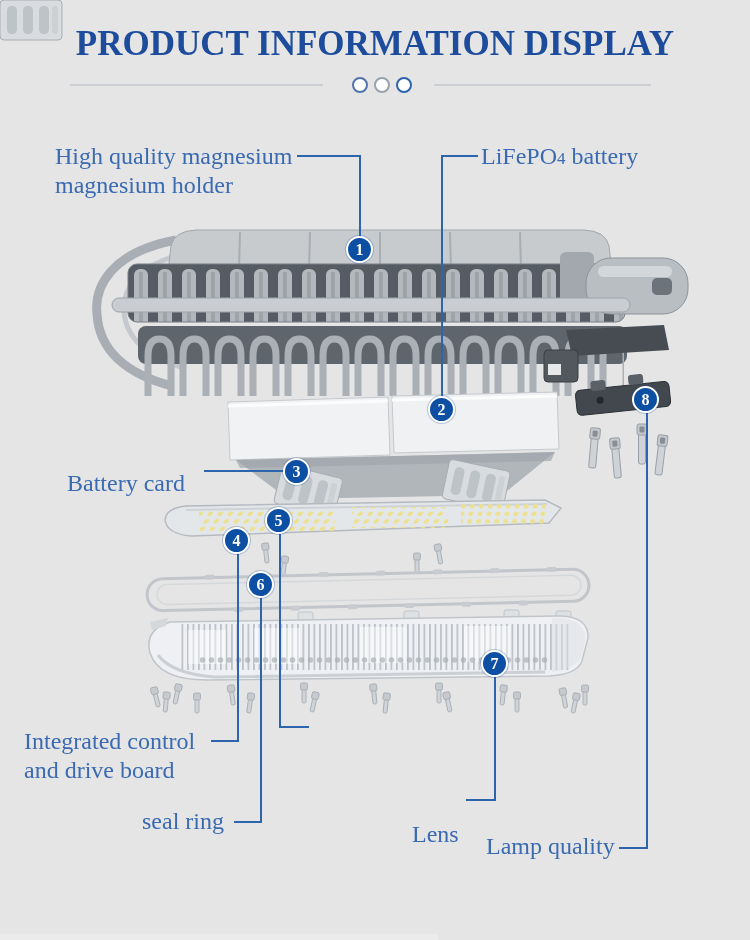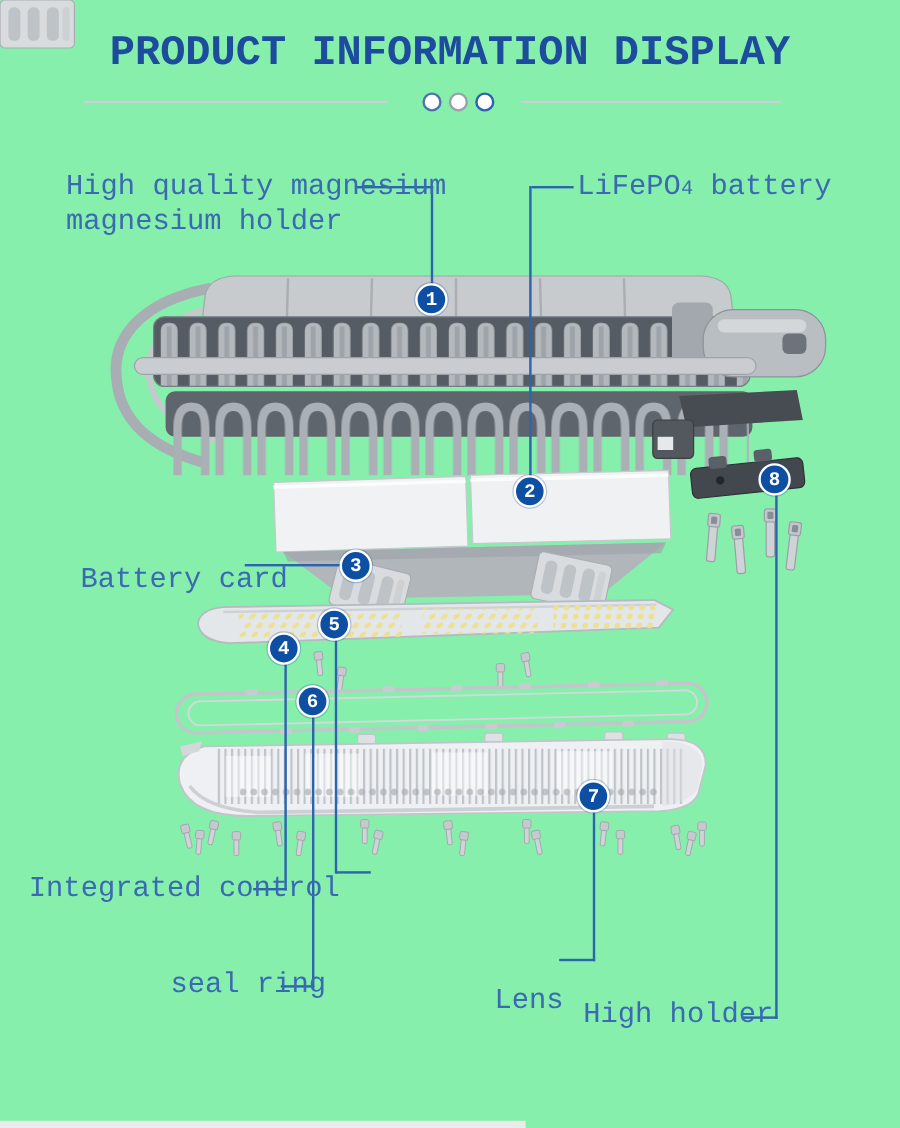--- a/index.html
+++ b/index.html
@@ -1,18 +1,18 @@
 <!DOCTYPE html>
 <html><head>
 <meta charset="utf-8">
 <style>
   html,body { margin:0; padding:0; background:#fff; }
   .stage {
-    position:relative; width:750px; height:940px; background:#86efac;
-    overflow:hidden; font-family:Liberation Mono, monospace;
+    position:relative; width:750px; height:940px; background:#e5e5e5;
+    overflow:hidden; font-family:Liberation Serif, serif;
   }
   .title {
     position:absolute; top:24px; left:0; width:100%; margin:0;
     text-align:center; font-size:35px; font-weight:800;
     color:#1d4c9c; letter-spacing:0px;
   }
   .divider-line { position:absolute; top:84px; height:2px; background:#cbced3; }
   .divider-line.left  { left:70px;  width:253px; }
   .divider-line.right { left:434px; width:217px; }
   .dot { position:absolute; top:77px; width:12px; height:12px; border-radius:50%; background:#fff; }
@@ -241,19 +241,20 @@
   <div class="label" style="left:55px; top:142px;">
     <span class="row">High quality magnesium</span>
     <span class="row">magnesium holder</span>
   </div>
   <div class="label" style="left:481px; top:142px;text-align:center;">
     <span>LiFePO</span><span class="sub">4</span><span> battery</span>
   </div>
   <div class="label" style="left:67px; top:469px;">Battery card</div>
   <div class="label" style="left:24px; top:727px;">
     <span class="row">Integrated control</span>
+    <span class="row">and drive board</span>
   </div>
   <div class="label" style="left:142px; top:807px;">seal ring</div>
   <div class="label" style="left:412px; top:784px;margin-top:36px;">Lens</div>
-  <div class="label" style="left:486px; top:832px;">High holder</div>
+  <div class="label" style="left:486px; top:832px;">Lamp quality</div>
 
   <div class="bottom-bar"></div>
 </div>
 
 </body></html>

